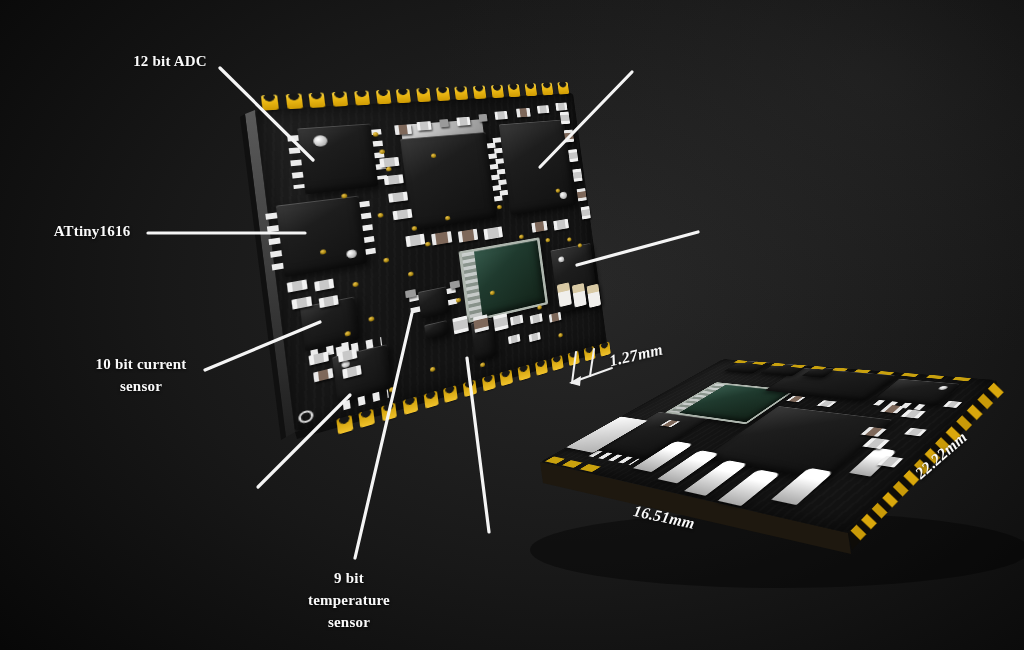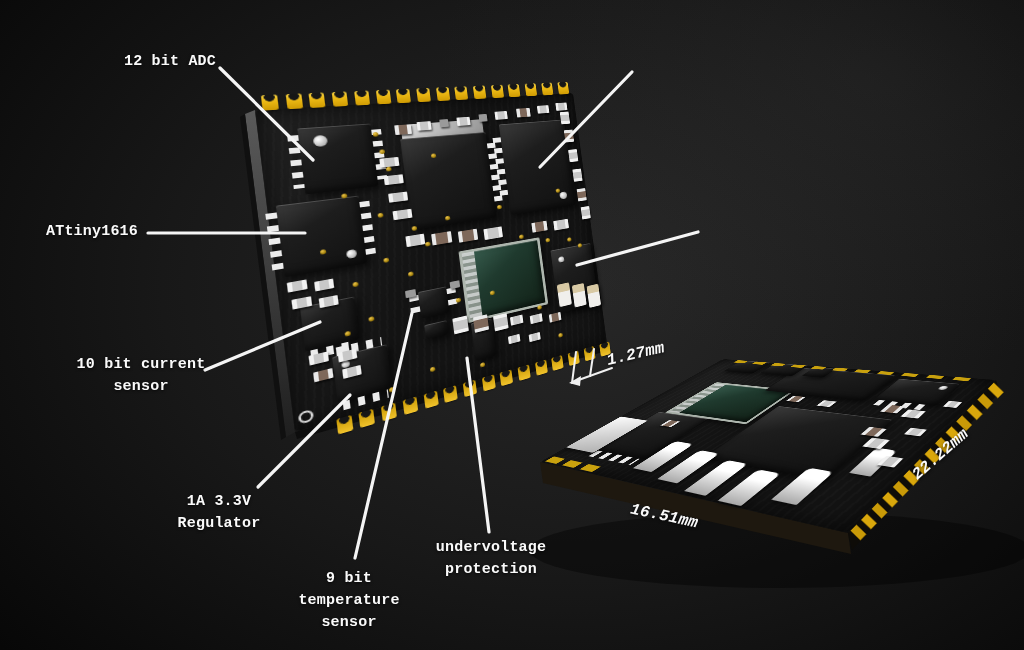--- a/index.html
+++ b/index.html
@@ -1,17 +1,17 @@
 <!DOCTYPE html>
 <html><head>
 <meta charset="utf-8">
 <style>
   html,body{margin:0;padding:0;background:#000;}
   .scene{position:relative;width:1024px;height:650px;overflow:hidden;
-    font-family:Liberation Mono, monospace;
+    font-family:Liberation Serif, serif;
     background:
       radial-gradient(620px 420px at 85% 12%, rgba(70,70,70,.18), rgba(0,0,0,0) 70%),
       radial-gradient(980px 700px at 56% 44%, #282828 0%, #181818 42%, #070707 78%, #000 100%);}
   svg.layer{position:absolute;left:0;top:0;pointer-events:none;}
   .board{position:absolute;left:0;top:0;transform-origin:0 0;border-radius:4px;
     background:
       linear-gradient(115deg, rgba(255,255,255,.06), rgba(255,255,255,0) 45%),
       repeating-linear-gradient(96deg, rgba(255,255,255,.018) 0 2px, rgba(0,0,0,0) 2px 7px),
       #131313;
     box-shadow: inset 0 0 22px rgba(0,0,0,.7);}
@@ -303,23 +303,19 @@
       <line x1="594" y1="349" x2="590" y2="376"></line>
       <line x1="612" y1="368" x2="573" y2="382"></line>
     </g>
     <polygon points="569,383 581,376 580,386" fill="#f0f0f0"></polygon>
   </svg>
 
   <div class="label" style="left:170px;top:62px">12 bit ADC</div>
   <div class="label" style="left:92px;top:232px">ATtiny1616</div>
   <div class="label" style="left:141px;top:376px">10 bit current
 sensor</div>
-  <div class="label" style="left:219px;top:513px">1A 3.3V
-Regulator</div>
   <div class="label" style="left:349px;top:601px">9 bit
 temperature
 sensor</div>
-  <div class="label" style="left:491px;top:559px">undervoltage
-protection</div>
   <div class="label dim" style="left:636px;top:355px;--rot:-13deg">1.27mm</div>
   <div class="label dim" style="left:664px;top:517px;--rot:12deg">16.51mm</div>
   <div class="label dim" style="left:941px;top:455px;--rot:-41deg">22.22mm</div>
 </div>
 
 </body></html>

